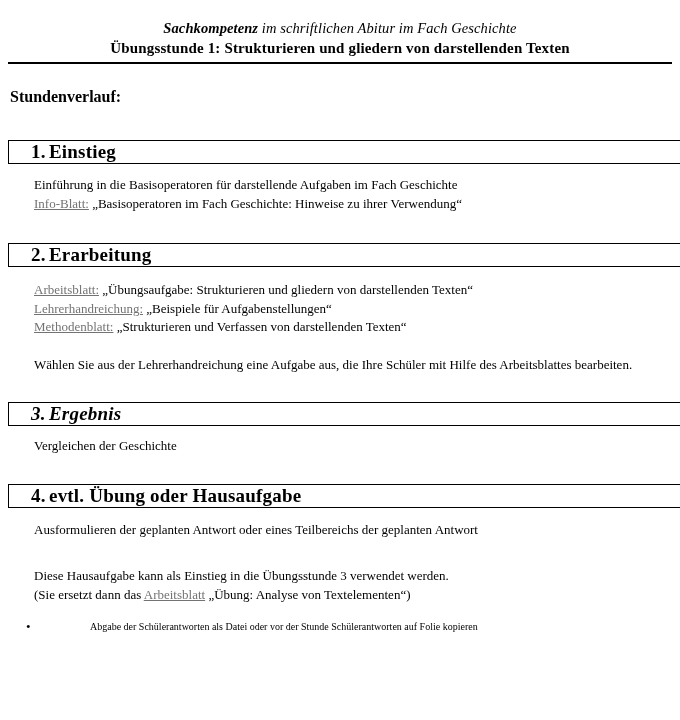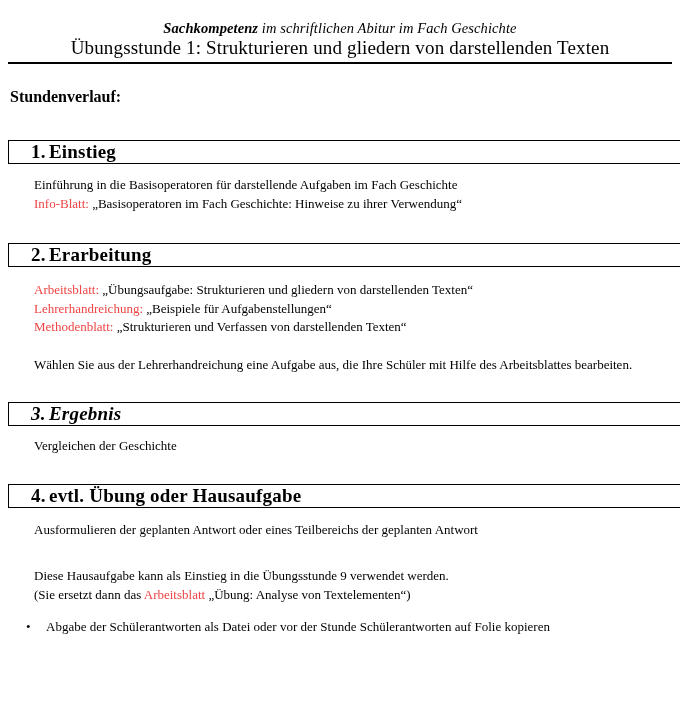--- a/index.html
+++ b/index.html
@@ -32,22 +32,22 @@
     font-style: italic;
     line-height: 19px;
     white-space: nowrap;
     letter-spacing: 0.1px;
   }
   .title-line-1 .strong {
     font-weight: bold;
     font-style: italic;
   }
   .title-line-2 {
-    font-size: 19px;
-    font-weight: normal;
+    font-size: 15px;
+    font-weight: bold;
     line-height: 20px;
     white-space: nowrap;
     letter-spacing: 0.15px;
   }
   .header-rule {
     margin-top: 4px;
     border-top: 2px solid #000000;
     width: 664px;
   }
 
@@ -86,21 +86,22 @@
     font-size: 13px;
     line-height: 18.5px;
   }
   .b1 { margin-top: 12px; }
   .b2 { margin-top: 14px; }
   .b3 { margin-top: 11px; }
   .b4 { margin-top: 13px; }
 
   .body-line { white-space: nowrap; }
   .label-red {
-    color: #ef4444;
+    color: #737373;
+    text-decoration: underline;
   }
   .para {
     margin-top: 19px;
     max-width: 600px;
     line-height: 18.5px;
     white-space: normal;
   }
   .para2 {
     margin-top: 28px;
   }
@@ -110,23 +111,24 @@
     align-items: flex-start;
   }
   .bullet-dot {
     width: 20px;
     flex: 0 0 20px;
     text-align: left;
     font-size: 13px;
     line-height: 18.5px;
   }
   .bullet-text {
-    font-size: 13px;
+    font-size: 10px;
     line-height: 18.5px;
     white-space: nowrap;
+    margin-left: 44px;
   }
   .bullet-row .bullet-dot { margin-left: -8px; }
 </style>
 </head>
 <body>
 
 <div class="page">
 
   <div class="doc-header">
     <div class="title-line-1"><span class="strong">Sachkompetenz</span><span> im schriftlichen Abitur im Fach Geschichte</span></div>
@@ -152,21 +154,21 @@
 
   <div class="section-box sec3"><span class="num">3.</span><span>Ergebnis</span></div>
   <div class="body-block b3">
     <div class="body-line"><span>Vergleichen der Geschichte</span></div>
   </div>
 
   <div class="section-box sec4"><span class="num">4.</span><span>evtl. Übung oder Hausaufgabe</span></div>
   <div class="body-block b4">
     <div class="body-line"><span>Ausformulieren der geplanten Antwort oder eines Teilbereichs der geplanten Antwort</span></div>
     <div class="para para2">
-      <div class="body-line">Diese Hausaufgabe kann als Einstieg in die Übungsstunde 9 verwendet werden.</div>
+      <div class="body-line">Diese Hausaufgabe kann als Einstieg in die Übungsstunde 3 verwendet werden.</div>
       <div class="body-line"><span>(Sie ersetzt dann das </span><span class="label-red">Arbeitsblatt</span><span> „Übung: Analyse von Textelementen“)</span></div>
     </div>
     <div class="bullet-row">
       <span class="bullet-dot">•</span>
       <span class="bullet-text">Abgabe der Schülerantworten als Datei oder vor der Stunde Schülerantworten auf Folie kopieren</span>
     </div>
   </div>
 
 </div>
 

